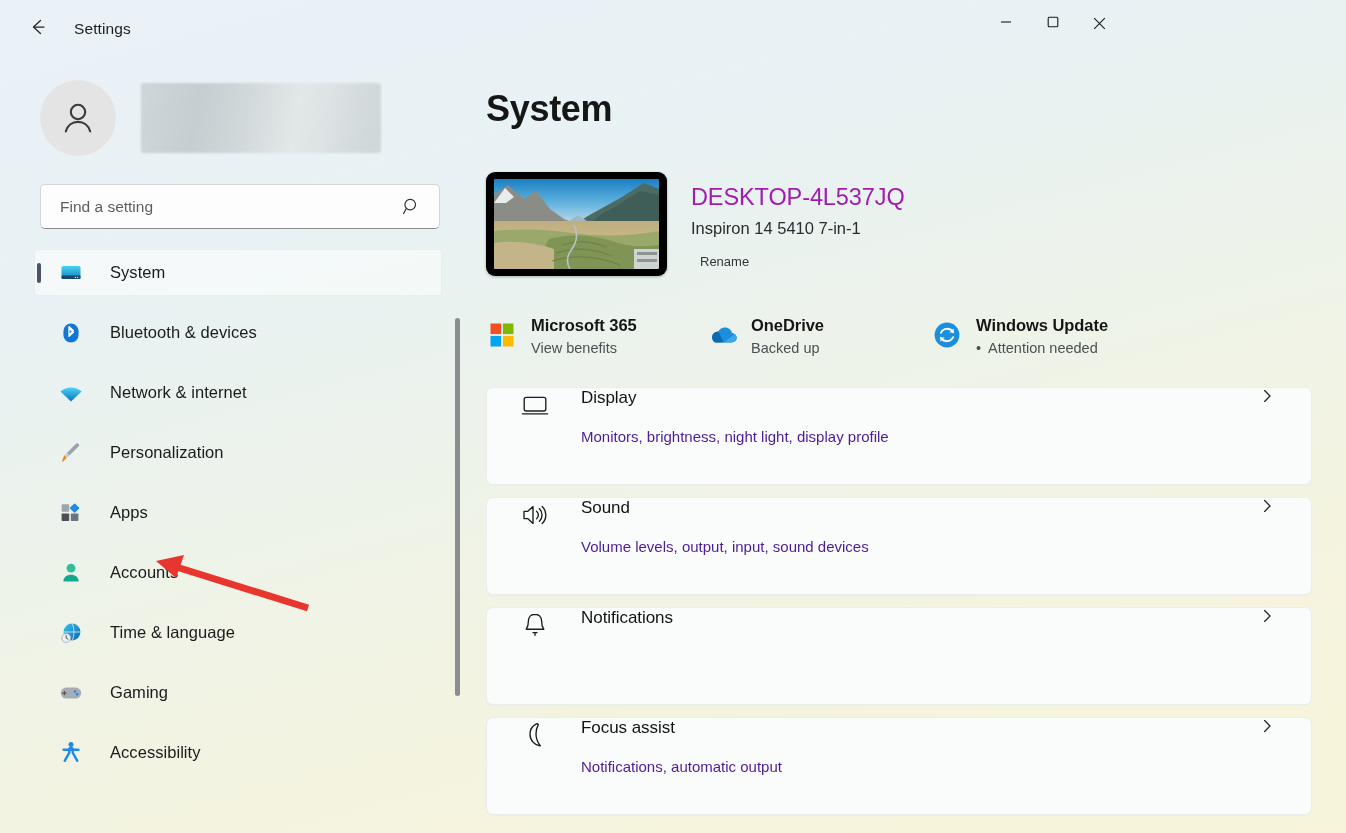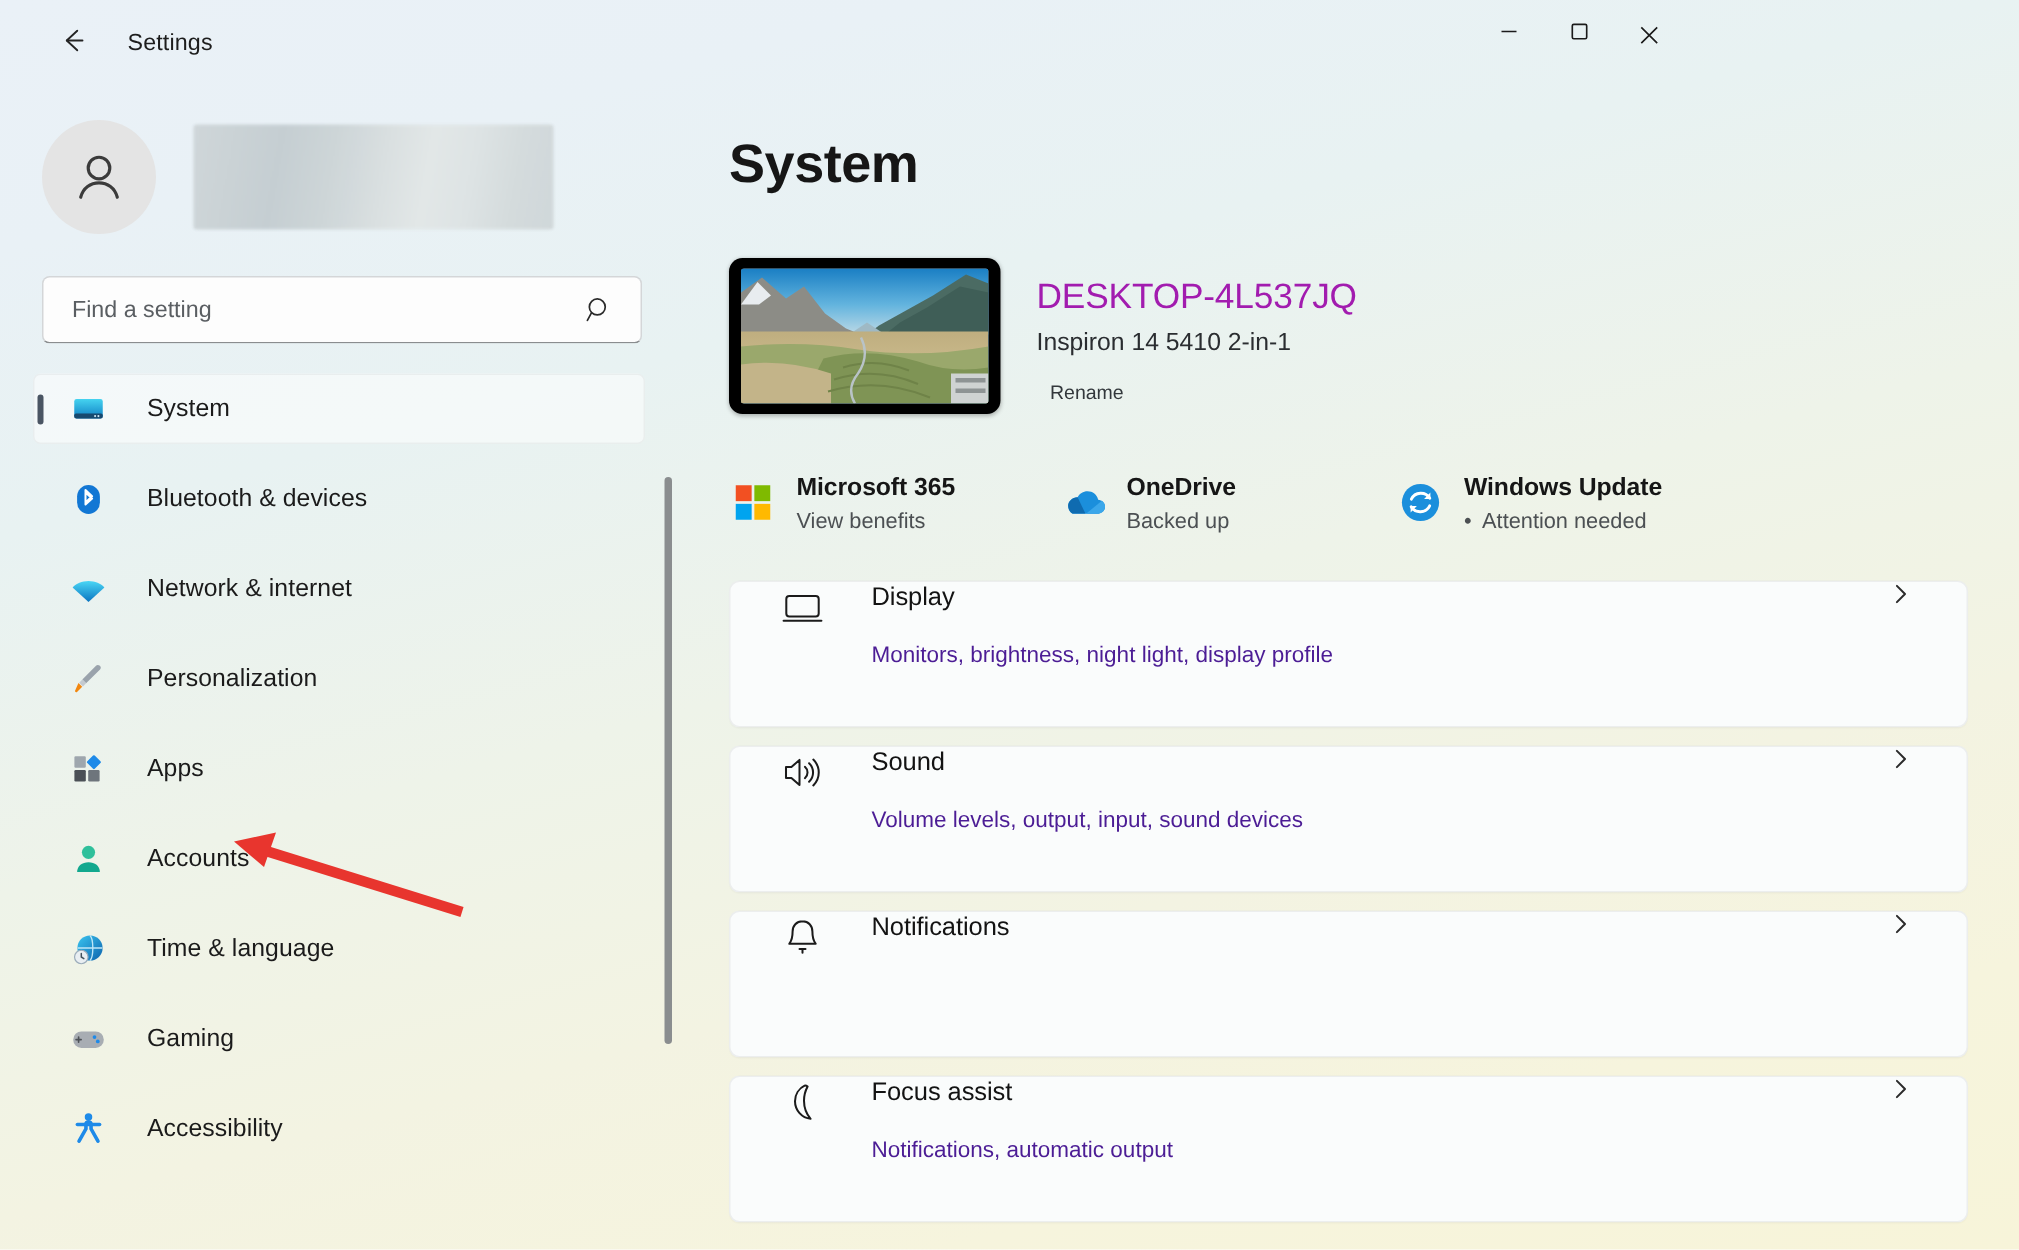--- a/index.html
+++ b/index.html
@@ -23,21 +23,20 @@
     color: #1b1b1b;
     -webkit-font-smoothing: antialiased;
   }
 
   
   .titlebar {
     position: absolute; top: 0; left: 0;
     width: 1123px; height: 58px;
     display: flex; align-items: center;
     z-index: 40;
-    padding-left: 11px;
   }
   .back-btn {
     width: 38px; height: 34px;
     margin-left: 18px;
     display: flex; align-items: center; justify-content: center;
     border-radius: 5px;
     cursor: pointer;
   }
   .win-title {
     margin-left: 18px;
@@ -51,21 +50,21 @@
   }
   .win-ctl {
     width: 47px; height: 46px;
     display: flex; align-items: center; justify-content: center;
     cursor: pointer;
   }
 
   
   .sidebar {
     position: absolute;
-    top: 58px; left: 4px;
+    top: 58px; left: 16px;
     width: 452px; height: 775px;
     z-index: 20;
   }
   .account {
     display: flex; align-items: center;
     margin: 22px 0 0 24px;
     cursor: pointer;
   }
   .avatar {
     width: 76px; height: 76px;
@@ -510,21 +509,21 @@
           <path d="M58 82 q34 -10 68 4" stroke="#6f8348" stroke-width="1.3" fill="none"></path>
           <path d="M80 46 Q86 58 78 70 Q70 80 76 90" stroke="#b9c3c7" stroke-width="1.6" fill="none"></path>
           <rect x="140" y="70" width="25" height="20" fill="#cfd3d2"></rect>
           <rect x="143" y="73" width="20" height="3" fill="#8e9494"></rect>
           <rect x="143" y="80" width="20" height="3" fill="#8e9494"></rect>
         </svg>
       </div>
     </div>
     <div class="device-info">
       <div class="device-name">DESKTOP-4L537JQ</div>
-      <div class="device-model">Inspiron 14 5410 2-in-1</div>
+      <div class="device-model">Inspiron 14 5410 7-in-1</div>
       <div class="rename-link">Rename</div>
     </div>
   </div>
 
   <div class="services">
 
     <div class="service" style="width:220px">
       <span class="svc-icon">
         <svg width="26" height="26" viewBox="0 0 26 26">
           <rect x="1.5" y="1.5" width="10.6" height="10.6" fill="#f25022"></rect>

